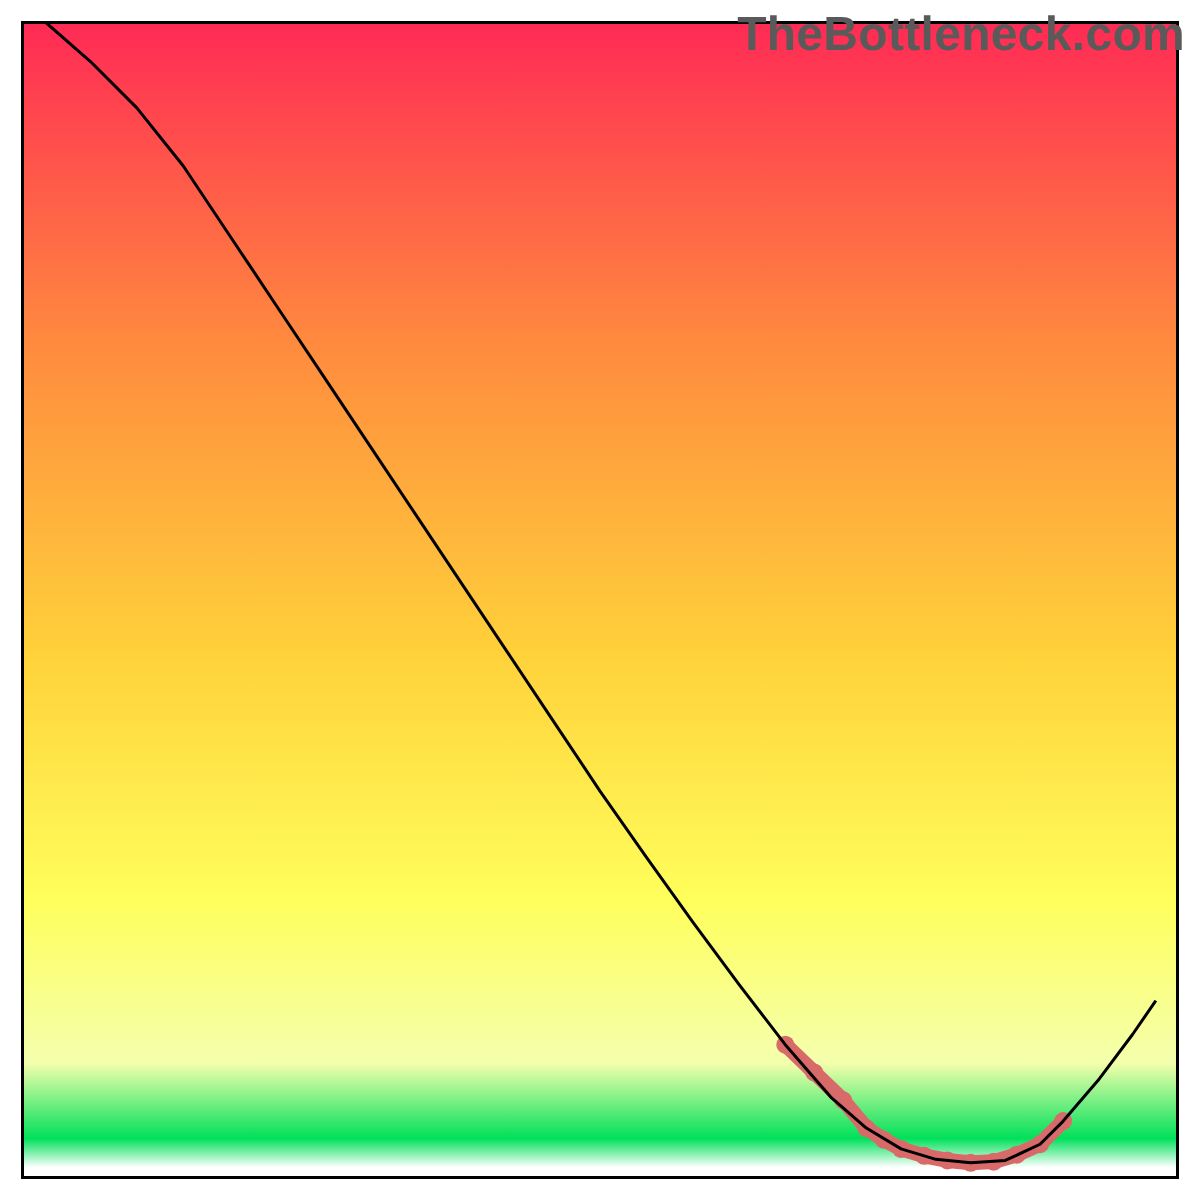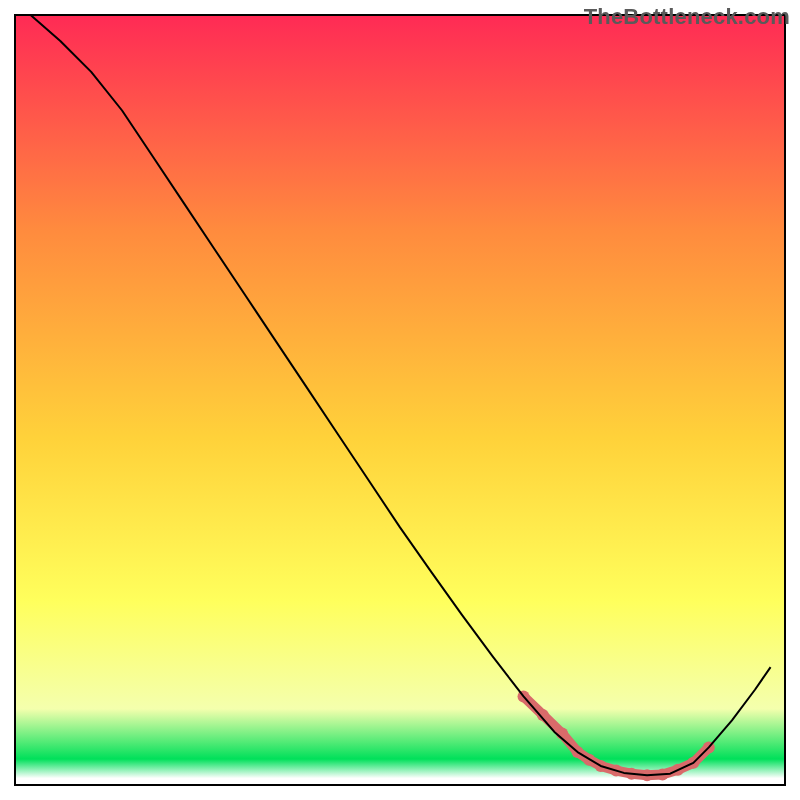--- a/index.html
+++ b/index.html
@@ -13,21 +13,21 @@
   }
   .chart-container {
     position: relative;
     width: 800px;
     height: 800px;
   }
   .watermark {
     position: absolute;
     top: 4px;
     right: 10px;
-    font-size: 22px;
+    font-size: 32px;
     font-weight: 600;
     color: #5a5a5a;
     letter-spacing: 0.2px;
     z-index: 4;
   }
   svg.plot {
     position: absolute;
     left: 0;
     top: 0;
     width: 800px;

